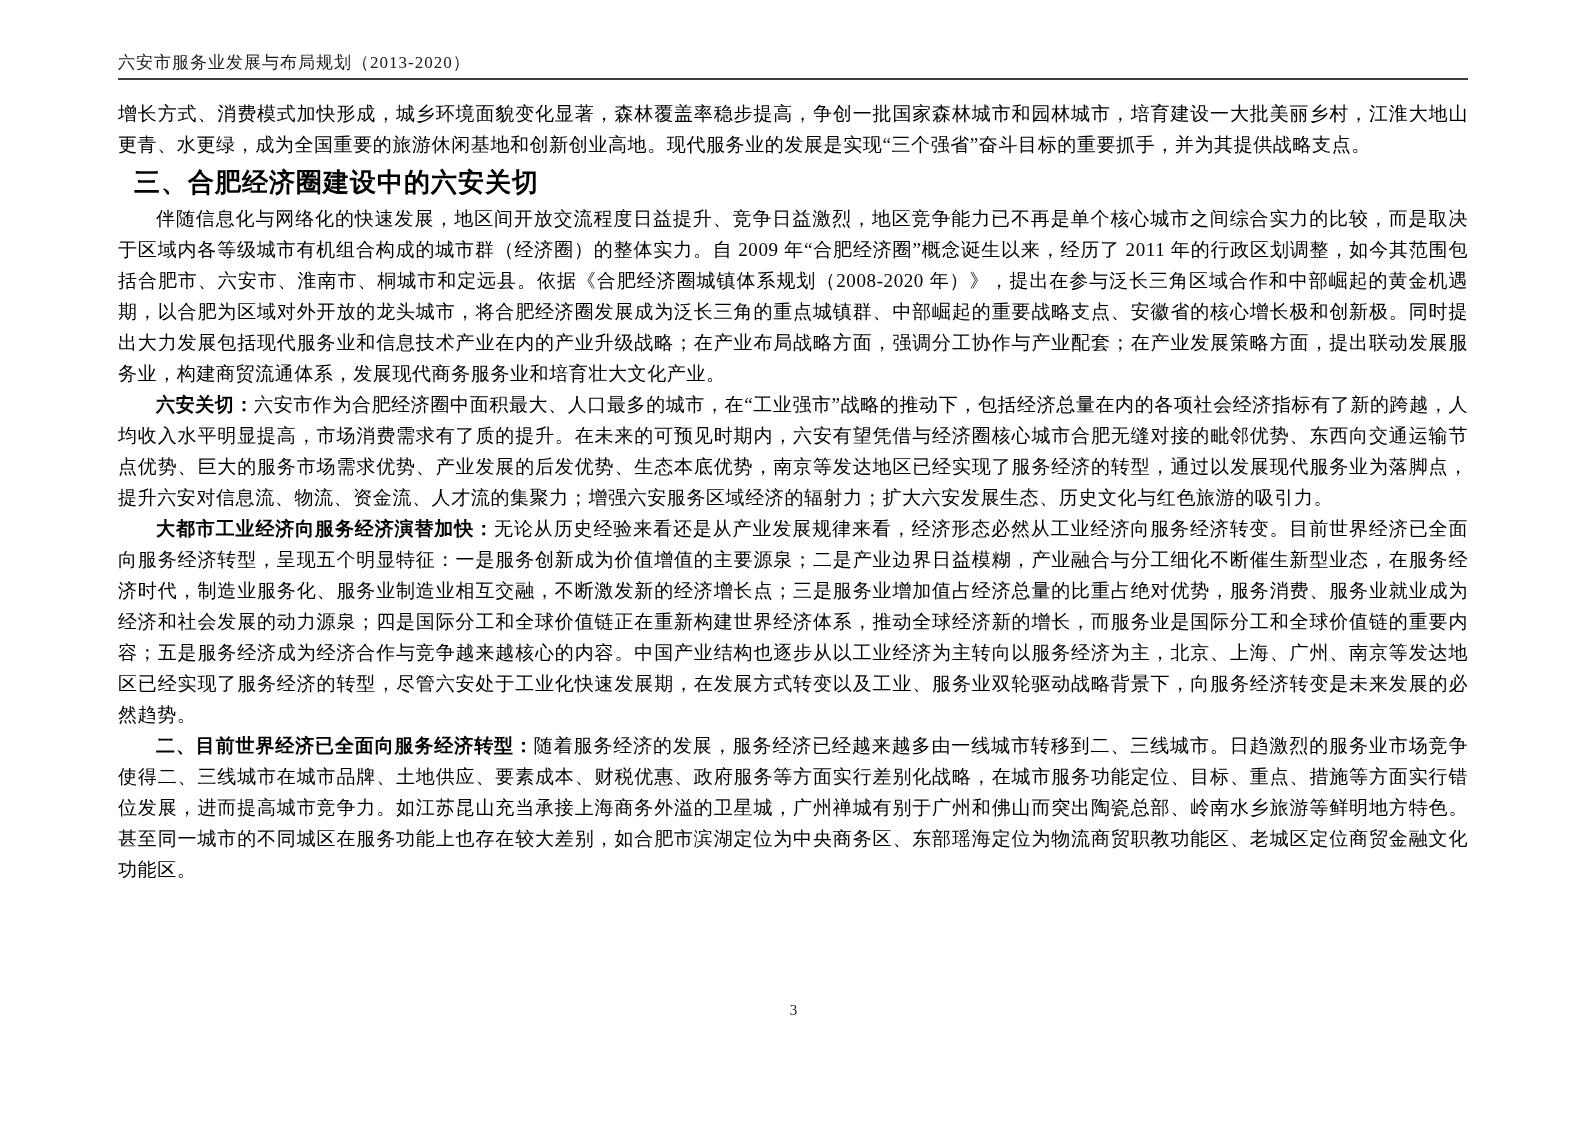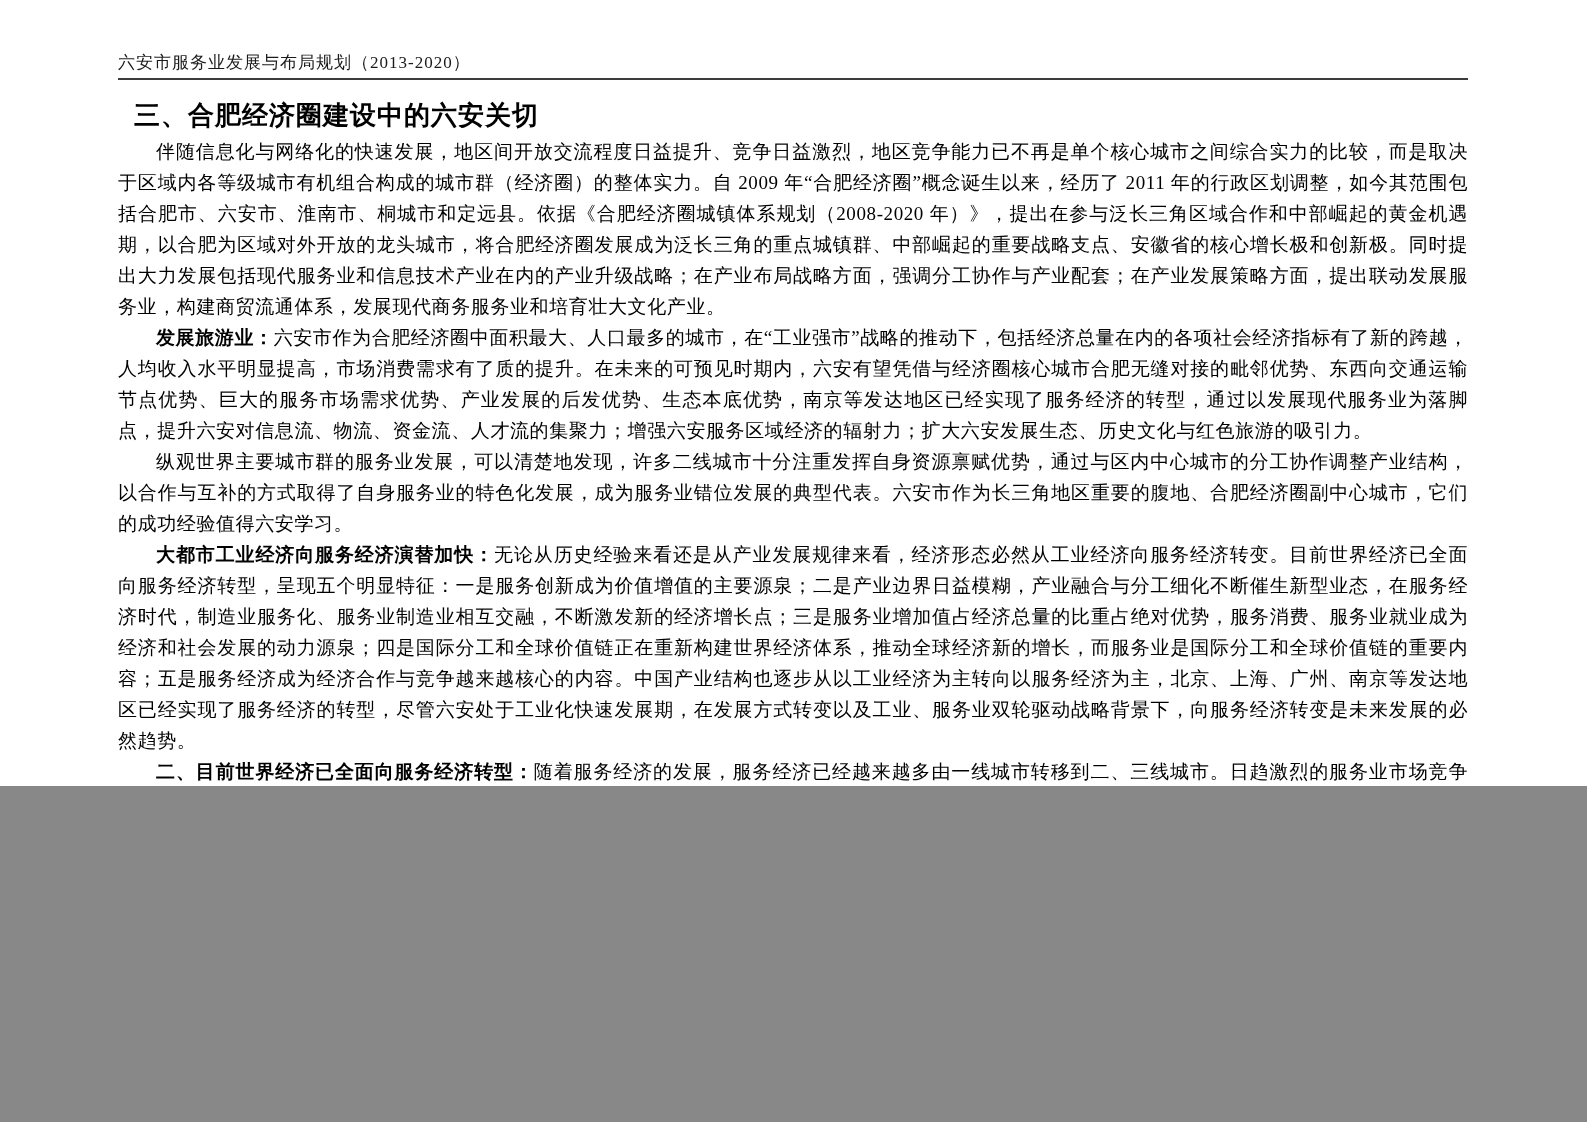--- a/index.html
+++ b/index.html
@@ -1,20 +1,20 @@
 <!DOCTYPE html>
 <html lang="zh"><head>
 <meta charset="utf-8">
 <style>
   html, body { margin: 0; padding: 0; }
   body { background: #888; }
   .page {
     position: relative;
     width: 1587px;
-    height: 786px;
+    height: 1122px;
     margin: 0 auto;
     background: #ffffff;
     color: #000000;
     font-family: "Liberation Serif", "DejaVu Serif", serif;
     box-sizing: border-box;
     padding: 52px 119px 0 118px;
     overflow: hidden;
   }
   .doc-header-title {
     font-size: 17px;
@@ -65,30 +65,30 @@
 
 <div class="page">
 
   <header>
     <div class="doc-header-title">六安市服务业发展与布局规划（2013-2020）</div>
     <div class="doc-header-rule"></div>
   </header>
 
   <main class="doc-body">
 
+    <p class="no-indent">增长方式、消费模式加快形成，城乡环境面貌变化显著，森林覆盖率稳步提高，争创一批国家森林城市和园林城市，培育建设一大批美丽乡村，江淮大地山更青、水更绿，成为全国重要的旅游休闲基地和创新创业高地。现代服务业的发展是实现“三个强省”奋斗目标的重要抓手，并为其提供战略支点。</p>
 
 
     <h2 class="section-heading">三、合肥经济圈建设中的六安关切</h2>
 
     <p>伴随信息化与网络化的快速发展，地区间开放交流程度日益提升、竞争日益激烈，地区竞争能力已不再是单个核心城市之间综合实力的比较，而是取决于区域内各等级城市有机组合构成的城市群（经济圈）的整体实力。自 2009 年“合肥经济圈”概念诞生以来，经历了 2011 年的行政区划调整，如今其范围包括合肥市、六安市、淮南市、桐城市和定远县。依据《合肥经济圈城镇体系规划（2008-2020 年）》，提出在参与泛长三角区域合作和中部崛起的黄金机遇期，以合肥为区域对外开放的龙头城市，将合肥经济圈发展成为泛长三角的重点城镇群、中部崛起的重要战略支点、安徽省的核心增长极和创新极。同时提出大力发展包括现代服务业和信息技术产业在内的产业升级战略；在产业布局战略方面，强调分工协作与产业配套；在产业发展策略方面，提出联动发展服务业，构建商贸流通体系，发展现代商务服务业和培育壮大文化产业。</p>
 
-    <p><span class="para-lead">发展旅游业：</span><span>六安市作为合肥经济圈中面积最大、人口最多的城市，在“工业强市”战略的推动下，包括经济总量在内的各项社会经济指标有了新的跨越，人均收入水平明显提高，市场消费需求有了质的提升。在未来的可预见时期内，六安有望凭借与经济圈核心城市合肥无缝对接的毗邻优势、东西向交通运输节点优势、巨大的服务市场需求优势、产业发展的后发优势、生态本底优势，南京等发达地区已经实现了服务经济的转型，通过以发展现代服务业为落脚点，提升六安对信息流、物流、资金流、人才流的集聚力；增强六安服务区域经济的辐射力；扩大六安发展生态、历史文化与红色旅游的吸引力。</span></p>
+    <p><span class="para-lead">六安关切：</span><span>六安市作为合肥经济圈中面积最大、人口最多的城市，在“工业强市”战略的推动下，包括经济总量在内的各项社会经济指标有了新的跨越，人均收入水平明显提高，市场消费需求有了质的提升。在未来的可预见时期内，六安有望凭借与经济圈核心城市合肥无缝对接的毗邻优势、东西向交通运输节点优势、巨大的服务市场需求优势、产业发展的后发优势、生态本底优势，南京等发达地区已经实现了服务经济的转型，通过以发展现代服务业为落脚点，提升六安对信息流、物流、资金流、人才流的集聚力；增强六安服务区域经济的辐射力；扩大六安发展生态、历史文化与红色旅游的吸引力。</span></p>
 
 
-    <p>纵观世界主要城市群的服务业发展，可以清楚地发现，许多二线城市十分注重发挥自身资源禀赋优势，通过与区内中心城市的分工协作调整产业结构，以合作与互补的方式取得了自身服务业的特色化发展，成为服务业错位发展的典型代表。六安市作为长三角地区重要的腹地、合肥经济圈副中心城市，它们的成功经验值得六安学习。</p>
 
     <p><span class="para-lead">大都市工业经济向服务经济演替加快：</span><span>无论从历史经验来看还是从产业发展规律来看，经济形态必然从工业经济向服务经济转变。目前世界经济已全面向服务经济转型，呈现五个明显特征：一是服务创新成为价值增值的主要源泉；二是产业边界日益模糊，产业融合与分工细化不断催生新型业态，在服务经济时代，制造业服务化、服务业制造业相互交融，不断激发新的经济增长点；三是服务业增加值占经济总量的比重占绝对优势，服务消费、服务业就业成为经济和社会发展的动力源泉；四是国际分工和全球价值链正在重新构建世界经济体系，推动全球经济新的增长，而服务业是国际分工和全球价值链的重要内容；五是服务经济成为经济合作与竞争越来越核心的内容。中国产业结构也逐步从以工业经济为主转向以服务经济为主，北京、上海、广州、南京等发达地区已经实现了服务经济的转型，尽管六安处于工业化快速发展期，在发展方式转变以及工业、服务业双轮驱动战略背景下，向服务经济转变是未来发展的必然趋势。</span></p>
 
     <p><span class="para-lead">二、目前世界经济已全面向服务经济转型：</span><span>随着服务经济的发展，服务经济已经越来越多由一线城市转移到二、三线城市。日趋激烈的服务业市场竞争使得二、三线城市在城市品牌、土地供应、要素成本、财税优惠、政府服务等方面实行差别化战略，在城市服务功能定位、目标、重点、措施等方面实行错位发展，进而提高城市竞争力。如江苏昆山充当承接上海商务外溢的卫星城，广州禅城有别于广州和佛山而突出陶瓷总部、岭南水乡旅游等鲜明地方特色。甚至同一城市的不同城区在服务功能上也存在较大差别，如合肥市滨湖定位为中央商务区、东部瑶海定位为物流商贸职教功能区、老城区定位商贸金融文化功能区。</span></p>
 
   </main>
 
   <div class="page-number">3</div>
 
 </div>

